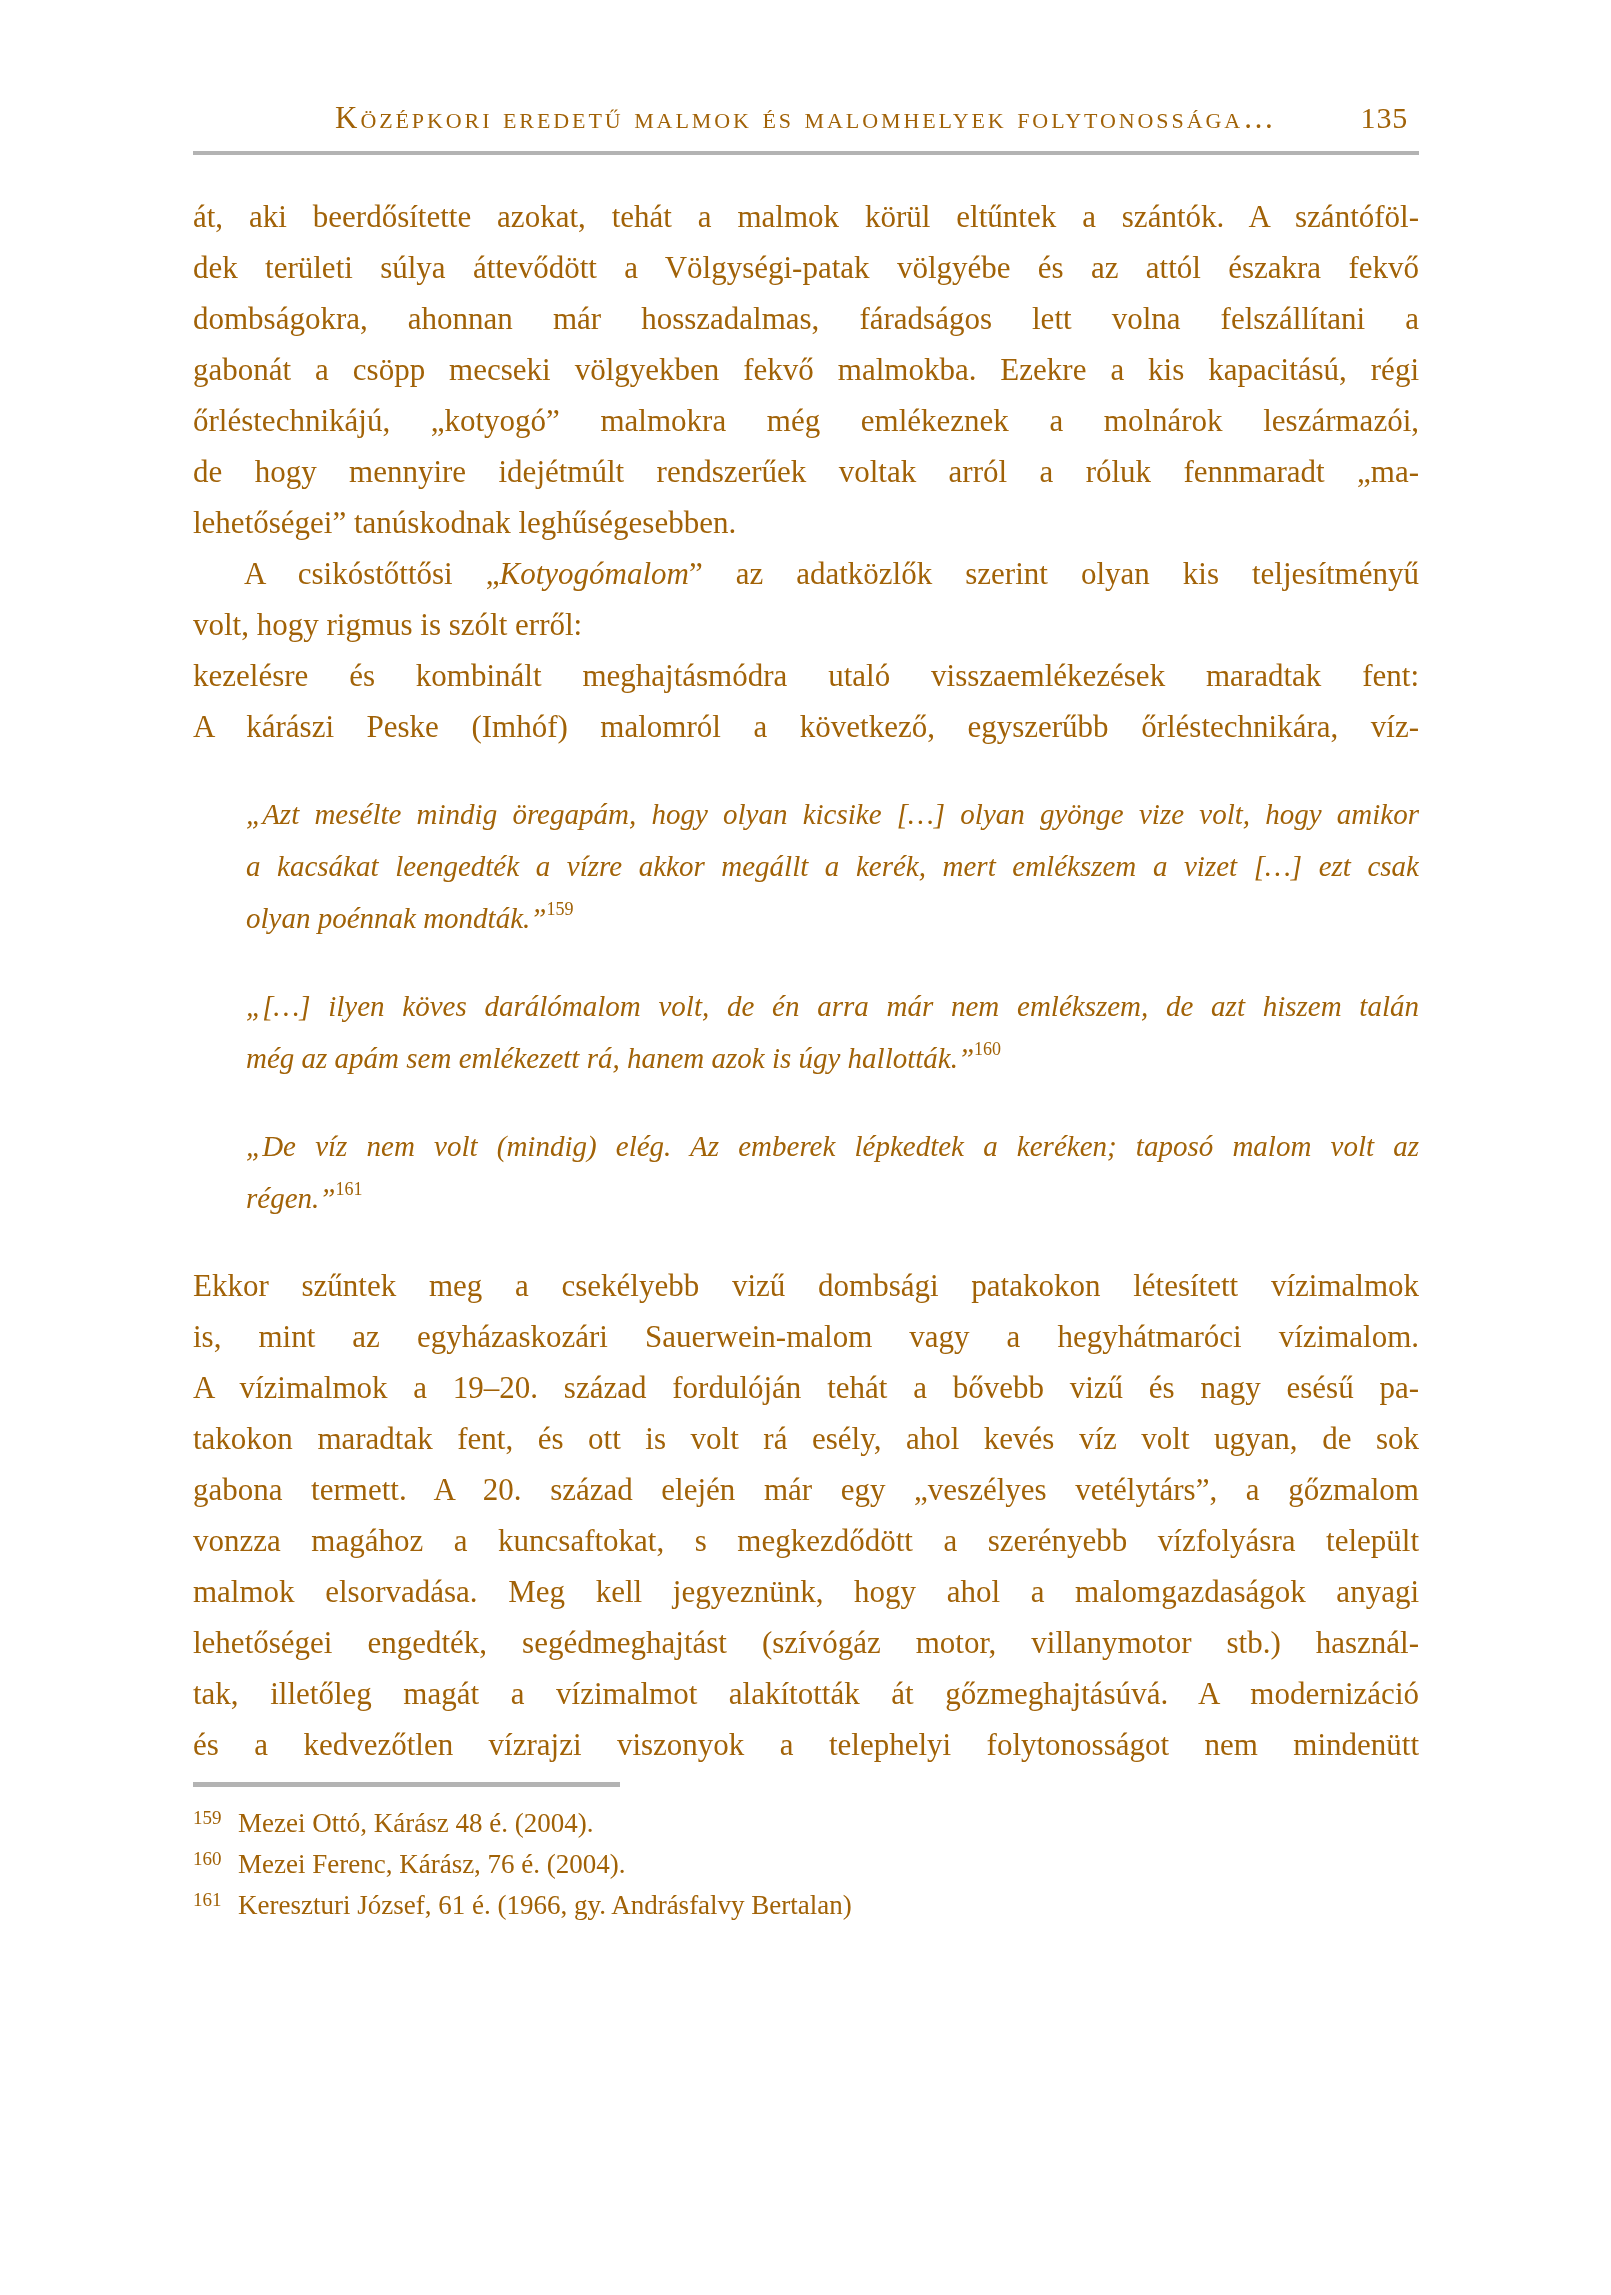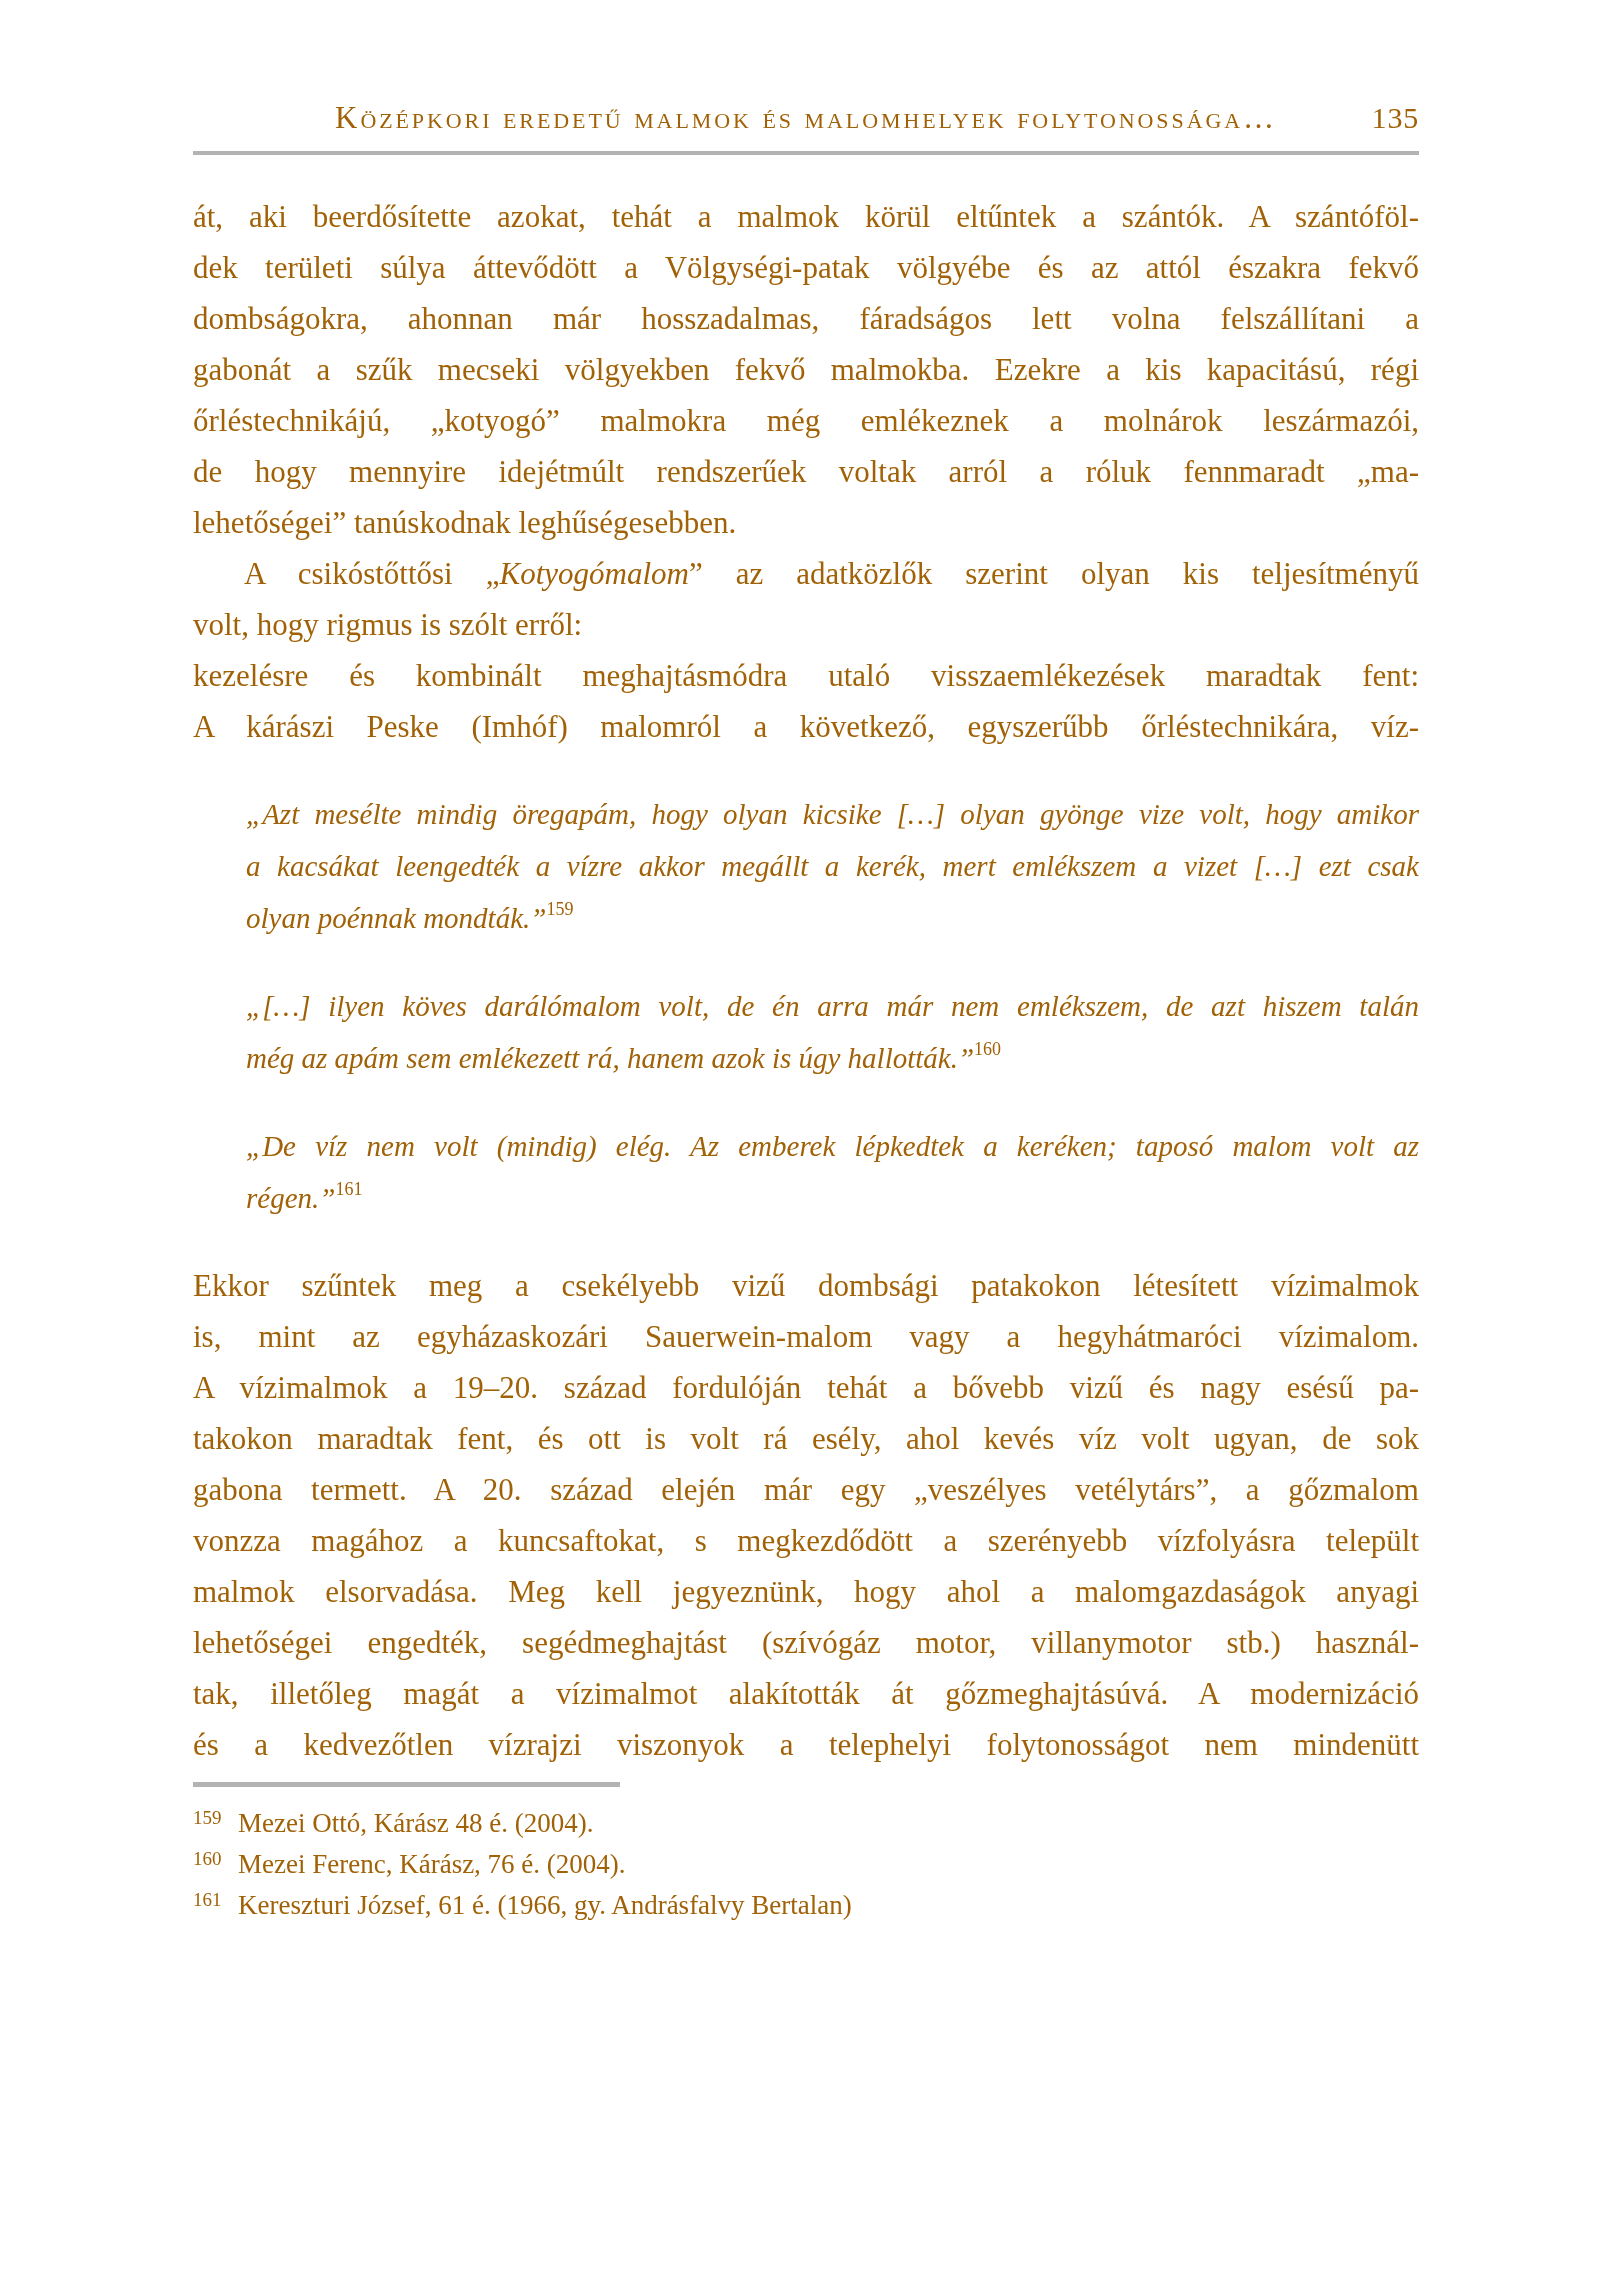--- a/index.html
+++ b/index.html
@@ -20,21 +20,21 @@
     position:relative;
     text-align:center;
     font-variant:small-caps;
     font-variant-caps:small-caps;
     font-size:31px;
     letter-spacing:2.9px;
     line-height:40px;
     white-space:nowrap;
   }
   .rh-page{
-    position:absolute;right:0;top:0;
+    position:absolute;right:11px;top:0;
     font-variant:normal;
     letter-spacing:0.8px;
     font-size:30px;
   }
   .head-rule{height:4.1px;background:#b3b3b3;margin-top:13.2px;}
 
   
   .text-col{margin-top:36px;font-size:31px;line-height:51px;text-rendering:optimizeLegibility;}
   .p{margin:0;}
   .q{margin:36px 0;padding-left:53px;font-size:29px;line-height:52px;}
@@ -61,21 +61,21 @@
       <span>Középkori eredetű malmok és malomhelyek folytonossága…</span>
       <span class="rh-page">135</span>
     </div>
     <div class="head-rule"></div>
 
     <div class="text-col">
         <div class="p">
           <div class="line j"><span>át, aki beerdősítette azokat, tehát a malmok körül eltűntek a szántók. A szántóföl-</span></div>
           <div class="line j"><span>dek területi súlya áttevődött a Völgységi-patak völgyébe és az attól északra fekvő</span></div>
           <div class="line j"><span>dombságokra, ahonnan már hosszadalmas, fáradságos lett volna felszállítani a</span></div>
-          <div class="line j"><span>gabonát a szűk mecseki völgyekben fekvő malmokba. Ezekre a kis kapacitású, régi</span></div>
+          <div class="line j"><span>gabonát a csöpp mecseki völgyekben fekvő malmokba. Ezekre a kis kapacitású, régi</span></div>
           <div class="line j"><span>őrléstechnikájú, „kotyogó” malmokra még emlékeznek a molnárok leszármazói,</span></div>
           <div class="line j"><span>de hogy mennyire idejétmúlt rendszerűek voltak arról a róluk fennmaradt „ma-</span></div>
           <div class="line"><span>lehetőségei” tanúskodnak leghűségesebben.</span></div>
         </div>
         <div class="p indent">
           <div class="line j"><span>A csikóstőttősi „</span><em>Kotyogómalom</em><span>” az adatközlők szerint olyan kis teljesítményű</span></div>
           <div class="line"><span>volt, hogy rigmus is szólt erről:</span></div>
         </div>
         <div class="p">
           <div class="line j"><span>kezelésre és kombinált meghajtásmódra utaló visszaemlékezések maradtak fent:</span></div>

